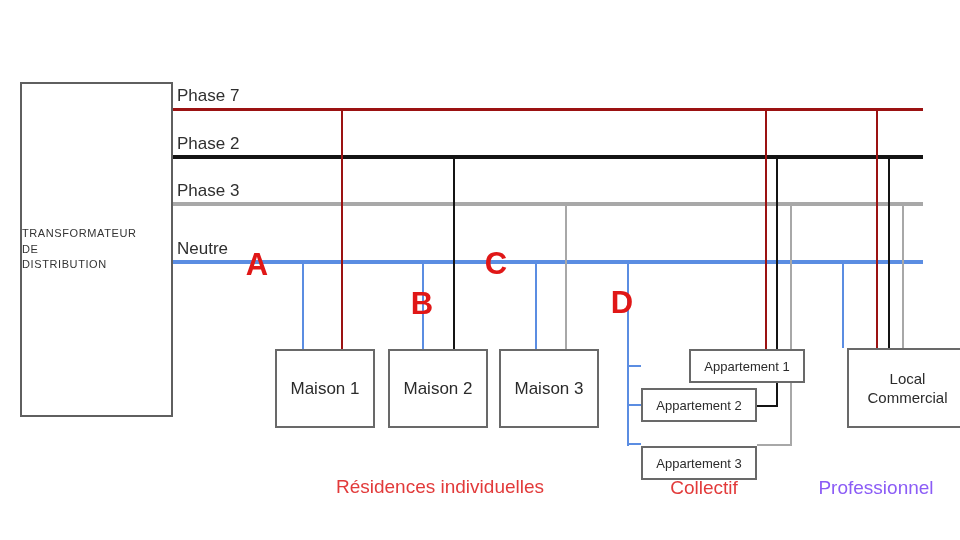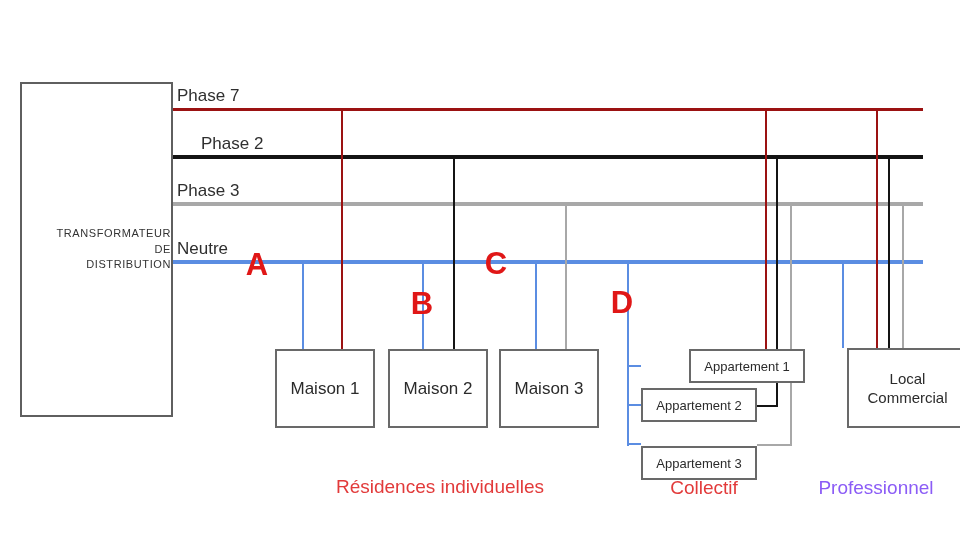--- a/index.html
+++ b/index.html
@@ -16,21 +16,21 @@
     position:absolute;background:#ffffff;border:2px solid #696969;
     display:flex;align-items:center;justify-content:center;
     text-align:center;color:#2b2b2b;box-sizing:border-box;z-index:3;
   }
   .box.maison{font-size:17px;}
   .box.apartment{font-size:13px;}
   .box.commercial{font-size:15px;line-height:1.3;padding:0 10px;}
   #transformer{
     position:absolute;left:20px;top:82px;width:153px;height:335px;
     background:#ffffff;border:2px solid #5f5f5f;box-sizing:border-box;
-    display:flex;flex-direction:column;align-items:flex-end;justify-content:center;
+    display:flex;flex-direction:column;align-items:flex-start;justify-content:center;
     z-index:2;
   }
   .tx-line{font-size:11px;color:#333333;letter-spacing:.6px;line-height:1.45;}
   .hline,.vline{position:absolute;z-index:1;}
   .bus-label{
     position:absolute;font-size:17px;color:#2f2f2f;z-index:2;line-height:20px;
   }
   .marker{
     position:absolute;font-size:31px;font-weight:700;z-index:4;
     transform:translate(-50%,-50%);line-height:1;
@@ -52,21 +52,21 @@
   <div id="transformer">
       <div class="tx-line" style="">TRANSFORMATEUR</div>
       <div class="tx-line" style="">DE</div>
       <div class="tx-line" style="">DISTRIBUTION</div>
     </div>
 
   <div id="buses">
       <div class="hline" style="left: 173px; top: 107.5px; width: 750px; height: 3px; background: rgb(155, 18, 18);"></div>
       <div class="bus-label" style="left: 177px; top: 86px;">Phase 7</div>
       <div class="hline" style="left: 173px; top: 155px; width: 750px; height: 4px; background: rgb(20, 20, 20);"></div>
-      <div class="bus-label" style="left: 177px; top: 134px; margin-left: 24px;">Phase 2</div>
+      <div class="bus-label" style="left: 177px; top: 134px;">Phase 2</div>
       <div class="hline" style="left: 173px; top: 202px; width: 750px; height: 4px; background: rgb(168, 168, 168);"></div>
       <div class="bus-label" style="left: 177px; top: 181px;">Phase 3</div>
       <div class="hline" style="left: 173px; top: 260px; width: 750px; height: 4px; background: rgb(91, 141, 226);"></div>
       <div class="bus-label" style="left: 177px; top: 239px;">Neutre</div>
     </div>
   <div id="connectors">
       <div class="vline" style="left: 302px; top: 262px; width: 2px; height: 87px; background: rgb(91, 141, 226);"></div>
       <div class="vline" style="left: 341px; top: 109px; width: 2px; height: 240px; background: rgb(155, 18, 18);"></div>
       <div class="vline" style="left: 422px; top: 262px; width: 2px; height: 87px; background: rgb(91, 141, 226);"></div>
       <div class="vline" style="left: 453px; top: 157px; width: 2px; height: 192px; background: rgb(20, 20, 20);"></div>

